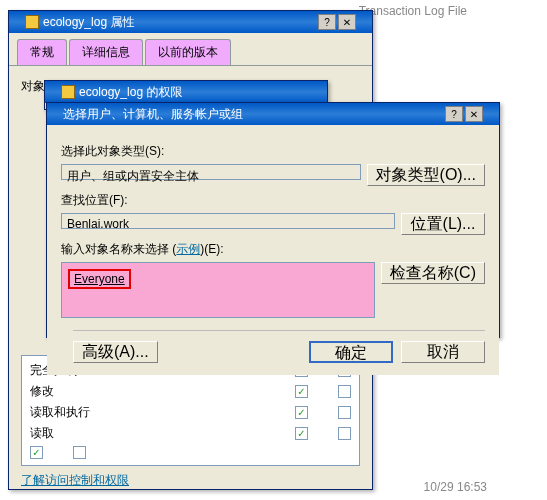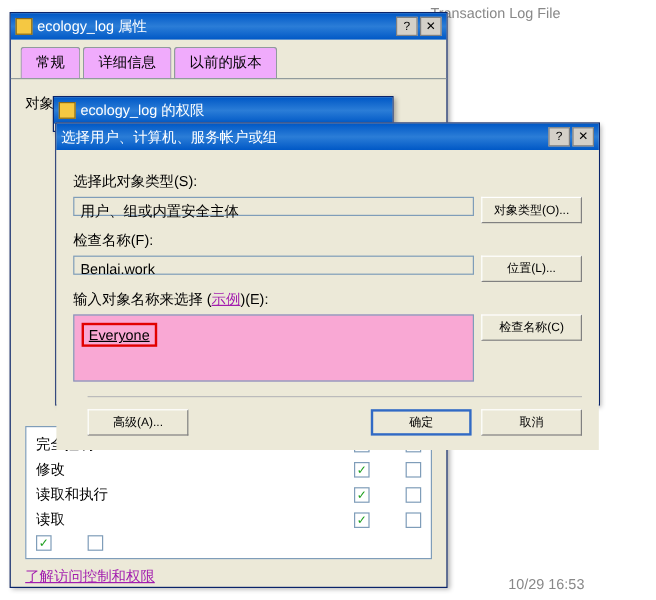--- a/index.html
+++ b/index.html
@@ -1,35 +1,35 @@
 <!DOCTYPE html>
 <html><head>
 <meta charset="utf-8">
 <style>
 * { box-sizing: border-box; margin: 0; padding: 0; }
 body { font-family: "Microsoft YaHei", SimSun, sans-serif; font-size: 12px; background: #fff; width: 547px; height: 500px; position: relative; overflow: hidden; }
 .bg-text { position: absolute; color: #888; font-size: 12px; }
 .window { position: absolute; background: #ece9d8; border: 1px solid #0a246a; box-shadow: 2px 2px 4px rgba(0,0,0,0.3); }
-.titlebar { background: linear-gradient(to bottom, #0058c6, #2b7dd7, #0058c6); color: #fff; height: 22px; display: flex; align-items: center; padding: 0 4px; font-size: 12px; }
+.titlebar { background: linear-gradient(to bottom, #0058c6, #2b7dd7, #0058c6); color: #fff; height: 22px; display: flex; align-items: center; padding: 0 16px; font-size: 12px; }
 .titlebar .icon { width: 14px; height: 14px; margin-right: 4px; background: #f5c842; border: 1px solid #8b6914; }
 .titlebar .title { flex: 1; }
 .titlebar .btns { display: flex; gap: 2px; }
 .titlebar .btn { width: 18px; height: 16px; background: #d4d0c8; border: 1px solid #808080; display: flex; align-items: center; justify-content: center; font-size: 10px; color: #000; cursor: pointer; }
 .tabs { display: flex; padding: 6px 8px 0 8px; border-bottom: 1px solid #919b9c; }
 .tab { padding: 4px 12px; border: 1px solid #919b9c; border-bottom: none; background: #f0abfc; margin-right: 2px; cursor: pointer; border-radius: 3px 3px 0 0; }
 .tab.active { background: #fcfcfe; position: relative; top: 1px; }
 .content { padding: 12px; }
 .dialog-body { background: #ece9d8; padding: 12px 14px; }
 .field-label { margin: 6px 0 4px 0; color: #000; }
 .field-row { display: flex; gap: 6px; align-items: stretch; margin-bottom: 4px; }
 .input-box { flex: 1; background: #fff; border: 1px solid #7f9db9; padding: 3px 5px; height: 16px; }
 .input-box.readonly { background: #ece9d8; }
 .textarea-box { flex: 1; background: #f9a8d4; border: 1px solid #7f9db9; padding: 6px; height: 56px; }
-.btn-std { min-width: 84px; height: 22px; background: #ece9d8; border: 1px solid #808080; border-top-color: #fff; border-left-color: #fff; cursor: pointer; font-size: 10px; padding: 0 8px; }
-.link { color: #a21caf; text-decoration: underline; cursor: pointer; }
+.btn-std { min-width: 84px; height: 22px; background: #ece9d8; border: 1px solid #808080; border-top-color: #fff; border-left-color: #fff; cursor: pointer; font-size: 16px; padding: 0 8px; }
+.link { color: #0369a1; text-decoration: underline; cursor: pointer; }
 .red-box { border: 2px solid #e20000; display: inline-block; padding: 1px 4px; }
 .perm-list { background: #fff; border: 1px solid #7f9db9; padding: 4px 8px; }
 .perm-row { display: flex; align-items: center; justify-content: space-between; padding: 2px 0; }
 .perm-name { flex: 1; }
 .perm-checks { display: flex; gap: 30px; }
 .chk { width: 13px; height: 13px; border: 1px solid #7f9db9; background: #fff; display: inline-flex; align-items: center; justify-content: center; font-size: 10px; }
 .chk.on::after { content: "✓"; color: #21a121; }
 .watermark { position: absolute; color: #ddd; font-size: 14px; z-index: 0; }
 </style>
 </head>
@@ -111,21 +111,21 @@
       <div class="btn">?</div>
       <div class="btn">✕</div>
     </div>
   </div>
   <div class="dialog-body">
     <div class="field-label">选择此对象类型(S):</div>
     <div class="field-row">
       <div class="input-box readonly">用户、组或内置安全主体</div>
       <button class="btn-std">对象类型(O)...</button>
     </div>
-    <div class="field-label">检查名称(F):</div>
+    <div class="field-label">查找位置(F):</div>
     <div class="field-row">
       <div class="input-box readonly">Benlai.work</div>
       <button class="btn-std">位置(L)...</button>
     </div>
     <div class="field-label">
       <span>输入对象名称来选择 (</span><span class="link">示例</span><span>)(E):</span>
     </div>
     <div class="field-row">
       <div class="textarea-box">
         <span class="red-box"><span style="text-decoration: underline;">Everyone</span></span>

